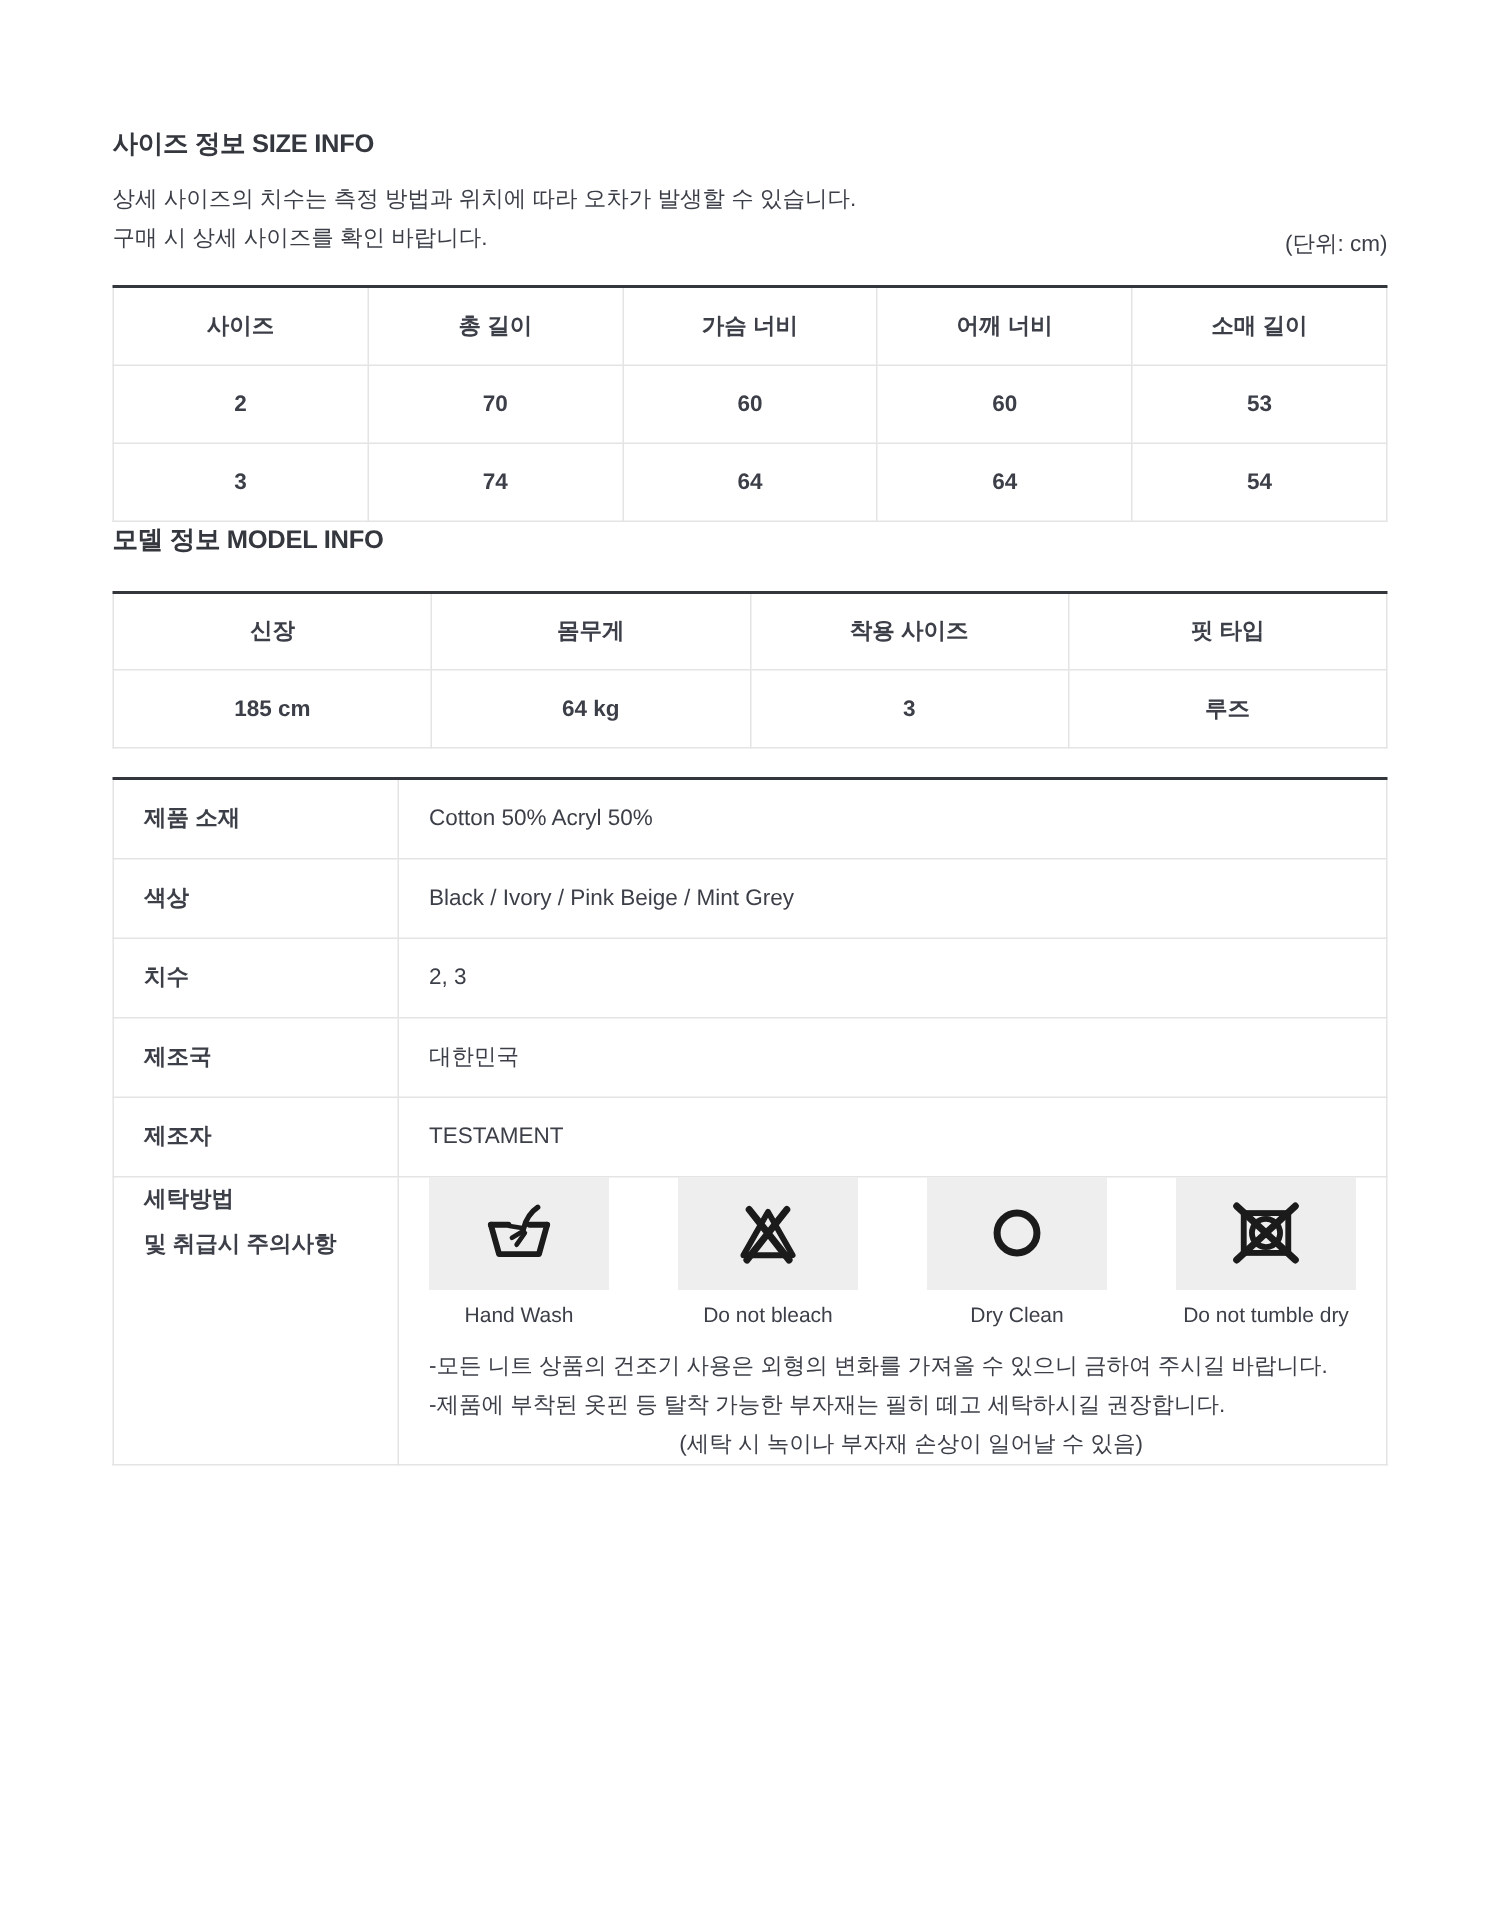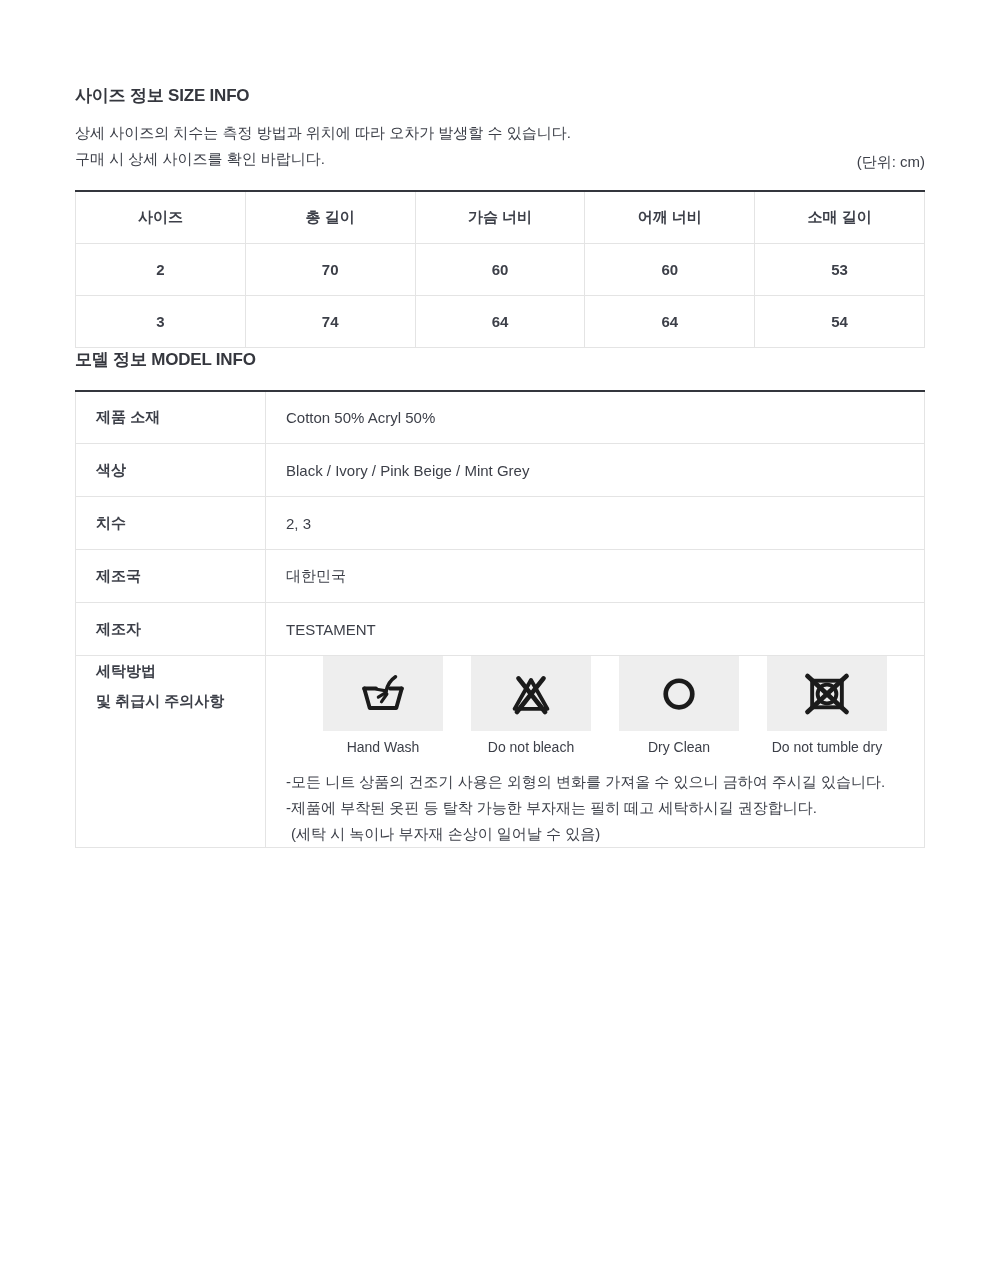--- a/index.html
+++ b/index.html
@@ -62,37 +62,37 @@
   }
   td.plabel { width: 190px; font-weight: bold; }
   td.care-label-cell {
     vertical-align: top;
     padding-top: 16px;
     line-height: 30px;
     font-weight: bold;
   }
   td.care-value-cell { vertical-align: top; padding: 20px 20px 10px 20px; }
 
-  .care-icons { display: flex; gap: 28px; justify-content: center; }
+  .care-icons { display: flex; gap: 46px; }
   .care-item { width: 120px; text-align: center; }
   .care-box {
     width: 120px; height: 75px;
     background: #eeeeee;
     display: flex; align-items: center; justify-content: center;
   }
   .care-box svg { display: block; }
   .care-caption {
     margin-top: 8px;
     font-size: 14px;
     color: #3c3f48;
     white-space: nowrap;
   }
   .care-notes { margin-top: 14px; font-size: 15px; line-height: 26px; color: #3c3f48; }
   .care-note { white-space: nowrap; }
-  .care-note:last-child { padding-left: 5px; }
+  .care-note:last-child { padding-left: 5px; text-align: center; }
 </style>
 </head>
 <body>
 
 <div class="content">
 
   <h2 class="section-title" id="size-title">사이즈 정보 SIZE INFO</h2>
   <p class="size-desc">상세 사이즈의 치수는 측정 방법과 위치에 따라 오차가 발생할 수 있습니다.</p>
   <div class="desc-row">
     <p class="size-desc" style="margin-top:0;">구매 시 상세 사이즈를 확인 바랍니다.</p>
@@ -119,20 +119,36 @@
       <td>3</td>
       <td>74</td>
       <td>64</td>
       <td>64</td>
       <td>54</td>
     </tr>
   </tbody>
     </table>
 
   <h2 class="section-title" id="model-title">모델 정보 MODEL INFO</h2>
+  <table class="grid" id="model-table">
+    <tbody>
+        <tr>
+      <td style="width:25%">신장</td>
+      <td style="width:25%">몸무게</td>
+      <td style="width:25%">착용 사이즈</td>
+      <td style="width:25%">핏 타입</td>
+    </tr>
+    <tr>
+      <td>185 cm</td>
+      <td>64 kg</td>
+      <td>3</td>
+      <td>루즈</td>
+    </tr>
+  </tbody>
+    </table>
 
   <table class="ptable" id="product-table">
     <tbody>
         <tr>
       <td class="plabel">제품 소재</td>
       <td>Cotton 50% Acryl 50%</td>
     </tr>
     <tr>
       <td class="plabel">색상</td>
       <td>Black / Ivory / Pink Beige / Mint Grey</td>
@@ -200,21 +216,21 @@
                 <path d="M7 9 L57 55" stroke-width="6"></path>
                 <path d="M57 9 L7 55" stroke-width="6"></path>
               </svg>
             </div>
             <div class="care-caption">Do not tumble dry</div>
           </div>
 
         </div>
 
         <div class="care-notes">
-          <div class="care-note">-모든 니트 상품의 건조기 사용은 외형의 변화를 가져올 수 있으니 금하여 주시길 있습니다.</div>
+          <div class="care-note">-모든 니트 상품의 건조기 사용은 외형의 변화를 가져올 수 있으니 금하여 주시길 바랍니다.</div>
           <div class="care-note">-제품에 부착된 옷핀 등 탈착 가능한 부자재는 필히 떼고 세탁하시길 권장합니다.</div>
           <div class="care-note">(세탁 시 녹이나 부자재 손상이 일어날 수 있음)</div>
         </div>
       </td>
     </tr>
   </tbody>
     </table>
 
 </div>
 

